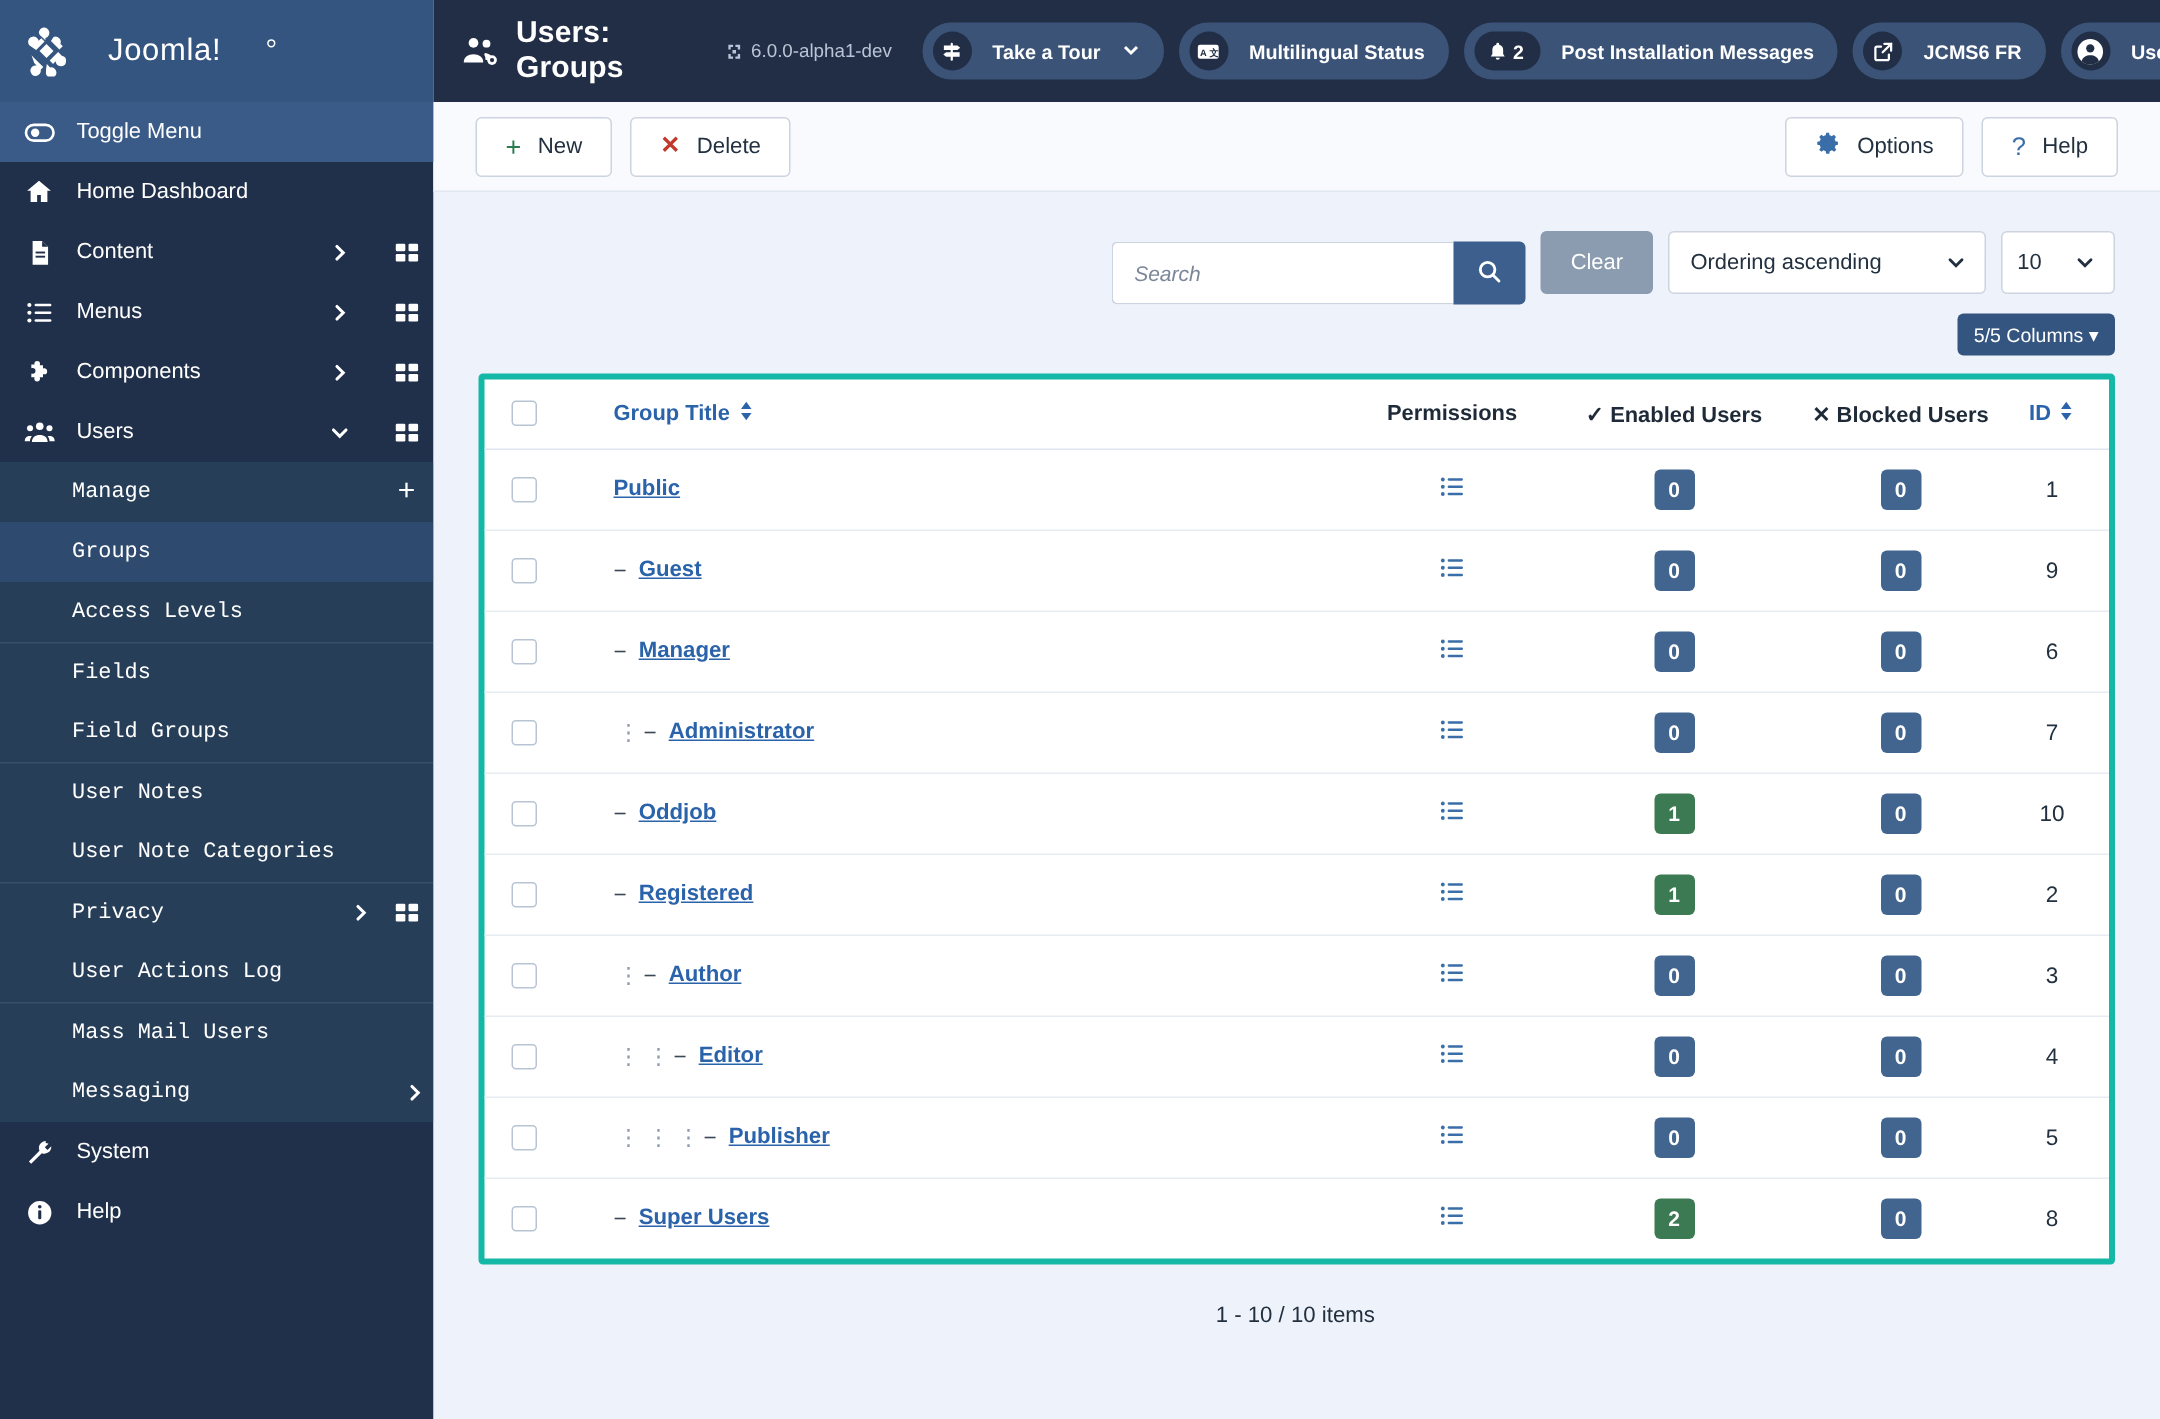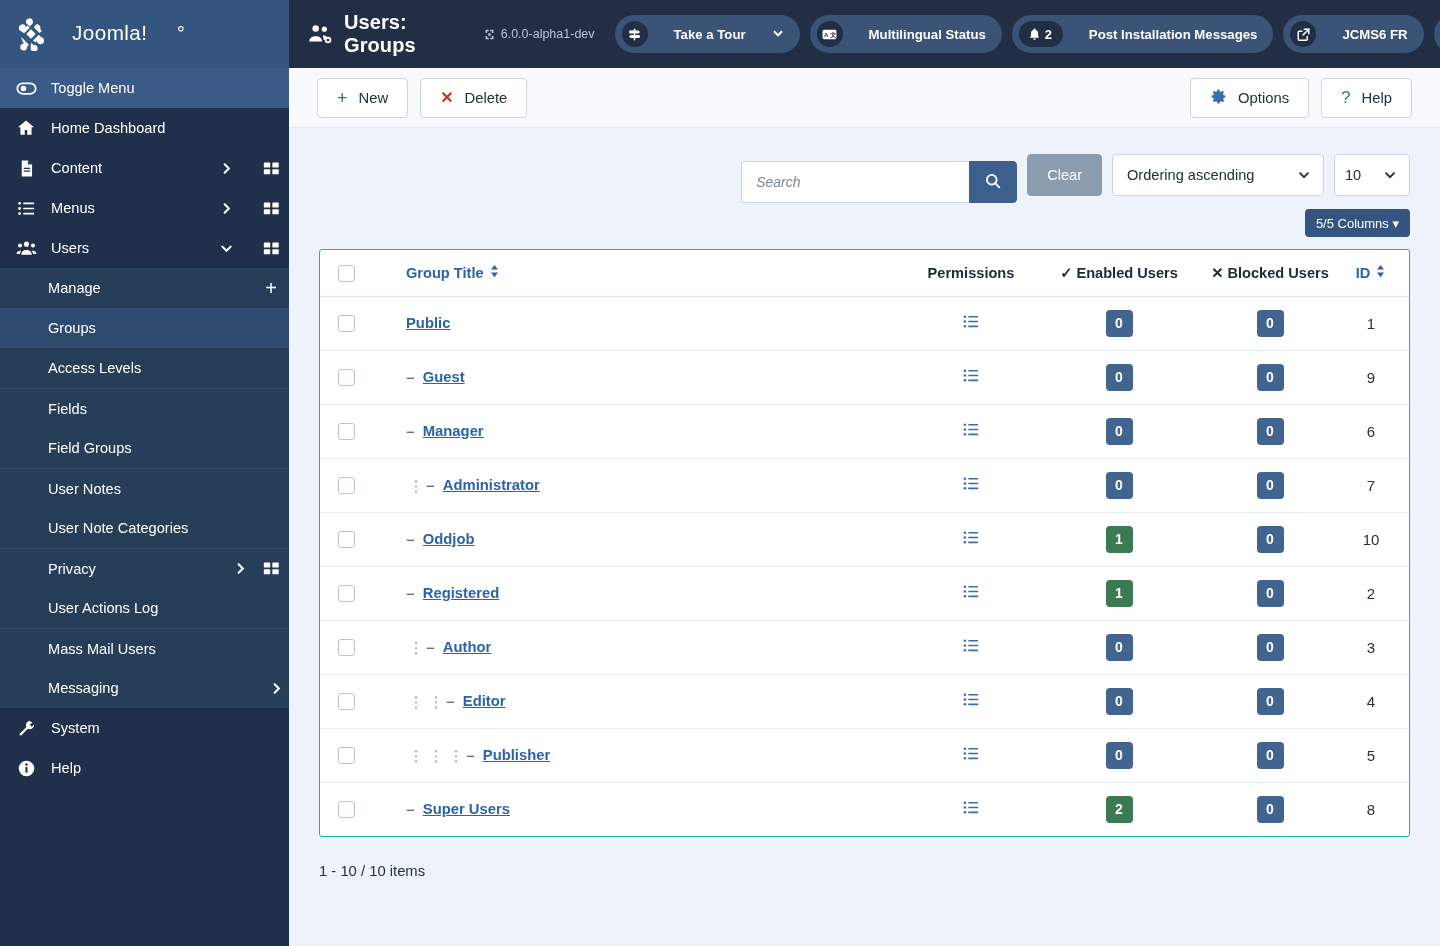--- a/index.html
+++ b/index.html
@@ -25,21 +25,21 @@
   }
   .page-title-wrap { display: flex; align-items: center; gap: 11px; }
   .page-title-icon { width: 26px; height: 26px; }
   .page-title { color: #fff; font-size: 20px; font-weight: 700; letter-spacing: .1px; }
   .version {
     color: #b9c5d6; font-size: 12.5px; margin-left: 58px;
     display: flex; align-items: center; gap: 6px; white-space: nowrap;
   }
   .hdr-spacer { flex: 1; }
   .pill {
-    display: flex; align-items: center; gap: 26px;
+    display: flex; align-items: center; gap: 14px;
     background: #3a5377; border-radius: 999px;
     height: 38px; padding: 0 16px 0 7px; color: #fff;
     font-size: 13.2px; font-weight: 700; white-space: nowrap;
     border: none; cursor: pointer;
   }
   .pill .circ {
     width: 26px; height: 26px; border-radius: 50%; background: #212e45;
     display: flex; align-items: center; justify-content: center; flex: 0 0 26px;
   }
   .pill .circ.badged { width: auto; min-width: 44px; padding: 0 7px 0 4px; gap: 3px; border-radius: 999px; }
@@ -60,21 +60,21 @@
   }
   .toggle-menu { background: #3a5a87; height: 40px; padding-left: 15px; gap: 14px; }
   .side-ico { width: 22px; flex: 0 0 22px; display: flex; align-items: center; justify-content: center; }
   .lvl1 { padding-left: 15px; gap: 14px; }
   .lvl1 .lbl { flex: 1; }
   .caret { width: 26px; flex: 0 0 26px; display: flex; align-items: center; justify-content: center; color: #fff; }
   .grid-ico { width: 36px; flex: 0 0 36px; display: flex; align-items: center; justify-content: center; }
   .submenu { background: #273e58; }
   .sub-row {
     display: flex; align-items: center; height: 40px; padding-left: 48px;
-    color: #fff; cursor: pointer;
+    color: #fff; cursor: pointer; font-family: Liberation Mono, monospace;
   }
   .sub-row .lbl { flex: 1; }
   .sub-row.active { background: #2e4a6e; }
   .sub-row.sep { border-top: 1px solid #38506c; }
   .plus-ico { width: 36px; flex: 0 0 36px; display: flex; align-items: center; justify-content: center; font-size: 20px; }
 
   
   .main { flex: 1; min-width: 0; background: #eef2fa; display: flex; flex-direction: column; }
   .toolbar {
     background: #f8fafd; border-bottom: 1px solid #e2e8f1;
@@ -126,21 +126,21 @@
 
   .columns-row { display: flex; justify-content: flex-end; margin-top: 13px; }
   .columns-btn {
     background: #34557f; color: #fff; border: none; border-radius: 4px;
     height: 28px; padding: 0 11px; font-size: 13px; cursor: pointer;
     font-family: "Liberation Sans", sans-serif;
   }
 
   
   .table-card {
-    background: #fff; border: 1px solid #14b8a6; border-radius: 3px;
+    background: #fff; border: 4px solid #14b8a6; border-radius: 3px;
     margin-top: 12px;
   }
   table { width: 100%; border-collapse: collapse; }
   thead th {
     height: 46px; font-size: 14.6px; color: #1e2a38; font-weight: 700;
     border-bottom: 1px solid #dfe5ee; text-align: left; padding: 0;
     vertical-align: middle;
   }
   .th-check { width: 46px; padding-left: 18px !important; }
   .th-title { padding-left: 40px !important; }
@@ -175,21 +175,21 @@
   }
   .perm-ico { color: #3a6ea8; display: inline-flex; }
   .badge {
     display: inline-flex; align-items: center; justify-content: center;
     min-width: 27px; height: 27px; padding: 0 7px; border-radius: 4px;
     color: #fff; font-size: 14px; font-weight: 700;
   }
   .badge.blue { background: #41658f; }
   .badge.green { background: #3b7a52; }
 
-  .pagination { text-align: left; padding: 26px 2px 0 0; font-size: 14.8px; color: #22303f; }
+  .pagination { text-align: center; padding: 26px 2px 0 0; font-size: 14.8px; color: #22303f; }
 </style>
 </head>
 <body>
 
 <div class="app">
 
   <div class="header">
     <div class="brand">
       <span class="brand-logo">
         <svg viewBox="0 0 32 32" width="34" height="34">
@@ -366,20 +366,41 @@
         <span class="grid-ico">
           <svg viewBox="0 0 20 20" width="17" height="17" fill="#fff">
               <rect x="1" y="3" width="7.5" height="5.8" rx="1"></rect>
               <rect x="11" y="3" width="7.5" height="5.8" rx="1"></rect>
               <rect x="1" y="11" width="7.5" height="5.8" rx="1"></rect>
               <rect x="11" y="11" width="7.5" height="5.8" rx="1"></rect>
             </svg>
         </span>
       </div>
 
+      <div class="side-row lvl1">
+        <span class="side-ico">
+          <svg viewBox="0 0 22 22" width="19" height="19" fill="#fff">
+              <path d="M9 2a2.2 2.2 0 0 1 2.2 2.2c0 .4-.1.7-.3 1h2.6v2.6c.3-.2.6-.3 1-.3A2.2 2.2 0 0 1 16.7 10a2.2 2.2 0 0 1-2.2 2.2c-.4 0-.7-.1-1-.3v2.6h-2.6c.2.3.3.6.3 1A2.2 2.2 0 0 1 9 17.7a2.2 2.2 0 0 1-2.2-2.2c0-.4.1-.7.3-1H4.5v-3c.3.2.6.3 1 .3A2.2 2.2 0 0 0 7.7 9.5 2.2 2.2 0 0 0 5.5 7.3c-.4 0-.7.1-1 .3v-3h2.6a2 2 0 0 1-.3-1A2.2 2.2 0 0 1 9 2z"></path>
+            </svg>
+        </span>
+        <span class="lbl">Components</span>
+        <span class="caret">
+          <svg viewBox="0 0 14 14" width="13" height="13" fill="none" stroke="#fff" stroke-width="2.2" stroke-linecap="round">
+              <path d="M5 2.5 9.5 7 5 11.5"></path>
+            </svg>
+        </span>
+        <span class="grid-ico">
+          <svg viewBox="0 0 20 20" width="17" height="17" fill="#fff">
+              <rect x="1" y="3" width="7.5" height="5.8" rx="1"></rect>
+              <rect x="11" y="3" width="7.5" height="5.8" rx="1"></rect>
+              <rect x="1" y="11" width="7.5" height="5.8" rx="1"></rect>
+              <rect x="11" y="11" width="7.5" height="5.8" rx="1"></rect>
+            </svg>
+        </span>
+      </div>
 
       <div class="side-row lvl1">
         <span class="side-ico">
           <svg viewBox="0 0 24 24" width="21" height="21" fill="#fff">
               <circle cx="12" cy="7" r="2.9"></circle>
               <circle cx="4.6" cy="8.6" r="2.3"></circle>
               <circle cx="19.4" cy="8.6" r="2.3"></circle>
               <path d="M6 19c0-3.3 2.6-5.3 6-5.3s6 2 6 5.3z"></path>
               <path d="M.6 18.4c0-2.5 1.6-3.9 4-3.9.5 0 1 .1 1.4.2-.9 1-1.4 2.2-1.5 3.7z"></path>
               <path d="M23.4 18.4h-3.9c-.1-1.5-.6-2.7-1.5-3.7.4-.1.9-.2 1.4-.2 2.4 0 4 1.4 4 3.9z"></path>

